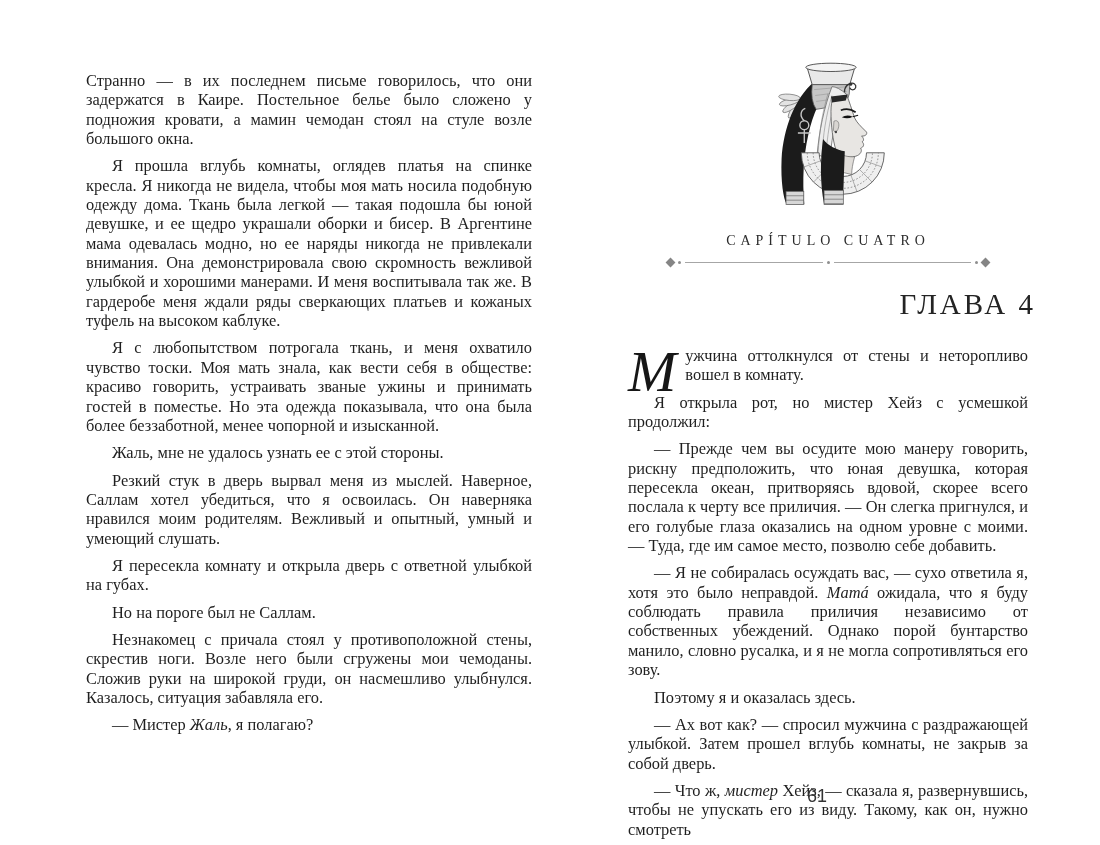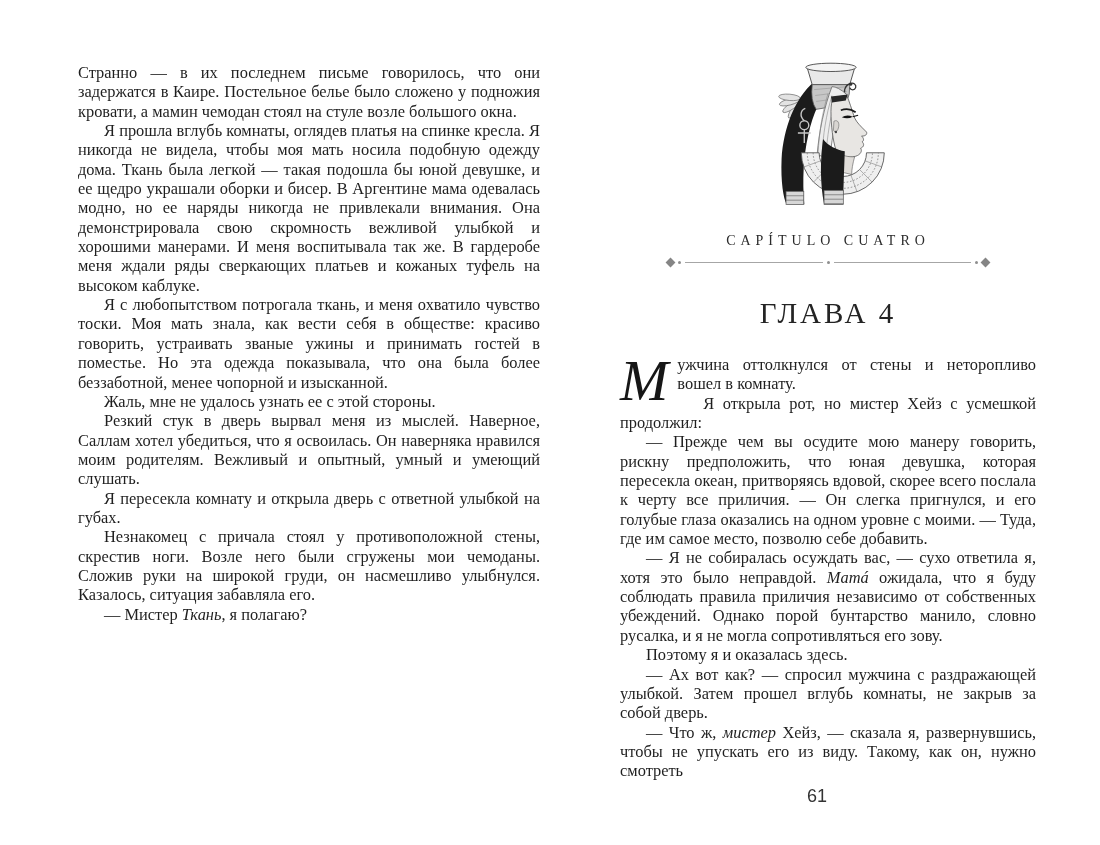--- a/index.html
+++ b/index.html
@@ -8,21 +8,21 @@
     font-family:"Liberation Serif", serif;color:#1f1f1f;
     overflow:hidden;
   }
   .spread{position:relative;width:1100px;height:845px;background:#ffffff;}
 
   
   .left-page{position:absolute;left:78px;top:63px;width:462px;}
   .right-page{position:absolute;left:620px;top:0;width:416px;height:845px;}
 
   .body-copy p{
-    margin:0;
+    margin:8px;
     font-size:16.4px;
     line-height:19.35px;
     text-align:justify;
     -webkit-hyphens:auto;hyphens:auto;
   }
   .body-copy p.indent{text-indent:26px;}
   .body-copy em{}
 
   
   .illo-wrap{width:100%;padding-top:54px;display:flex;justify-content:center;}
@@ -33,21 +33,21 @@
     font-size:14px;letter-spacing:5px;color:#2b2b2b;
     font-family:"Liberation Serif", serif;white-space:nowrap;
   }
   .divider{
     width:322px;margin:10px auto 0;display:flex;align-items:center;
   }
   .dmd{width:7px;height:7px;background:#858585;transform:rotate(45deg);flex:0 0 auto;}
   .ddot{width:3px;height:3px;border-radius:50%;background:#8e8e8e;margin:0 4px;flex:0 0 auto;}
   .dline{flex:1;height:1px;background:#a6a6a6;}
   .chapter-ru{
-    margin-top:31px;text-align:center;
+    margin-top:22px;text-align:right;
     font-size:29px;letter-spacing:3px;color:#242424;white-space:nowrap;
   }
 
   
   .right-body{margin-top:25px;}
   .dropcap{
     float:left;
     font-style:italic;
     font-size:58px;
     line-height:38.7px;
@@ -68,22 +68,23 @@
 
 <div class="spread">
 
   <div class="left-page body-copy">
       <p>Странно — в их последнем письме говорилось, что они задержатся в Каире. Постельное белье было сложено у подножия кровати, а мамин чемодан стоял на стуле возле большого окна.</p>
       <p class="indent">Я прошла вглубь комнаты, оглядев платья на спинке кресла. Я никогда не видела, чтобы моя мать носила подобную одежду дома. Ткань была легкой — такая подошла бы юной девушке, и ее щедро украшали оборки и бисер. В Аргентине мама одевалась модно, но ее наряды никогда не привлекали внимания. Она демонстрировала свою скромность вежливой улыбкой и хорошими манерами. И меня воспитывала так же. В гардеробе меня ждали ряды сверкающих платьев и кожаных туфель на высоком каблуке.</p>
       <p class="indent">Я с любопытством потрогала ткань, и меня охватило чувство тоски. Моя мать знала, как вести себя в обществе: красиво говорить, устраивать званые ужины и принимать гостей в поместье. Но эта одежда показывала, что она была более беззаботной, менее чопорной и изысканной.</p>
       <p class="indent">Жаль, мне не удалось узнать ее с этой стороны.</p>
       <p class="indent">Резкий стук в дверь вырвал меня из мыслей. Наверное, Саллам хотел убедиться, что я освоилась. Он наверняка нравился моим родителям. Вежливый и опытный, умный и умеющий слушать.</p>
       <p class="indent">Я пересекла комнату и открыла дверь с ответной улыбкой на губах.</p>
+      <p class="indent">Но на пороге был не Саллам.</p>
       <p class="indent">Незнакомец с причала стоял у противоположной стены, скрестив ноги. Возле него были сгружены мои чемоданы. Сложив руки на широкой груди, он насмешливо улыбнулся. Казалось, ситуация забавляла его.</p>
-      <p class="indent">— Мистер <em>Ткань</em>, я полагаю?</p>
+      <p class="indent">— Мистер <em>Жаль</em>, я полагаю?</p>
     </div>
 
   <div class="right-page">
 
     <div class="illo-wrap">
       <svg viewBox="0 0 160 165" width="158" height="163" aria-hidden="true">
 
         <g stroke="#6a6a6a" stroke-width="0.7" fill="#e3e3e3">
           <ellipse cx="41" cy="45" rx="11" ry="3.2" transform="rotate(-75 54 45)"></ellipse>
           <ellipse cx="41" cy="45" rx="11" ry="3.2" transform="rotate(-55 54 45)"></ellipse>

